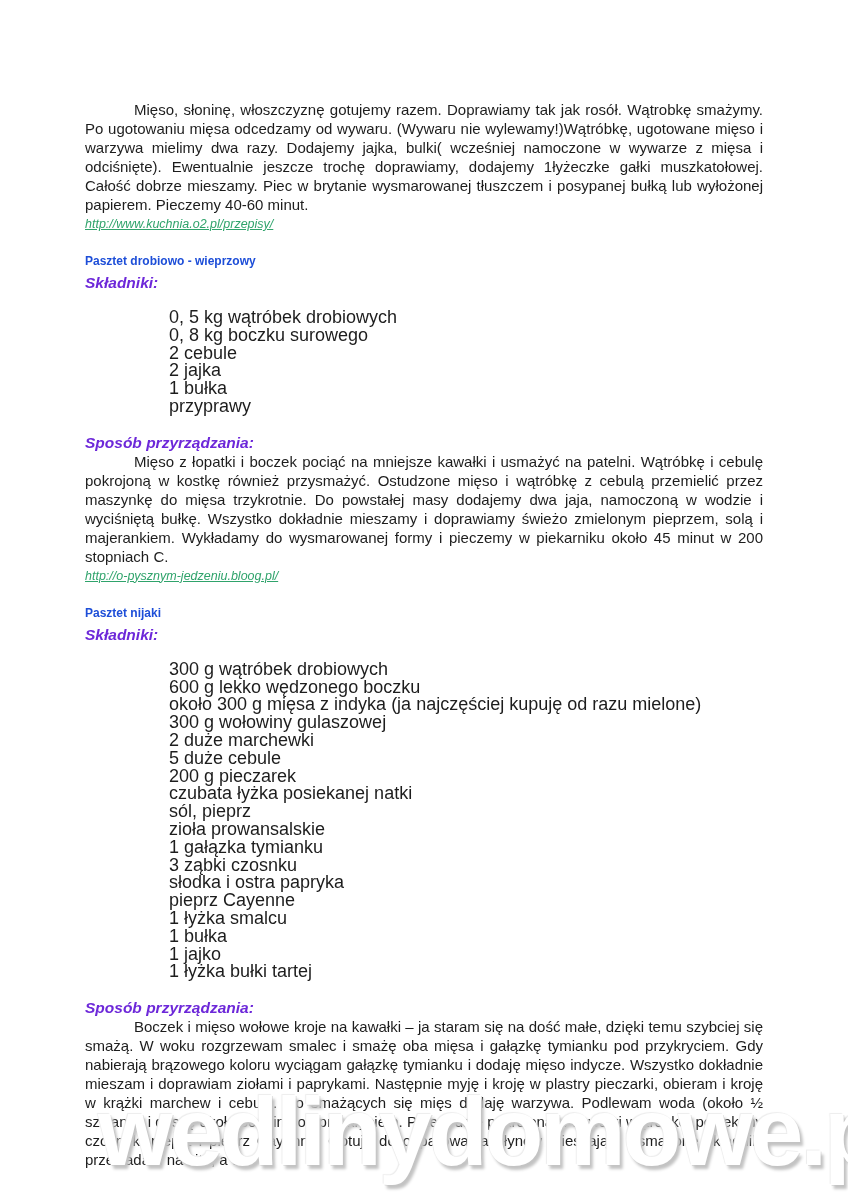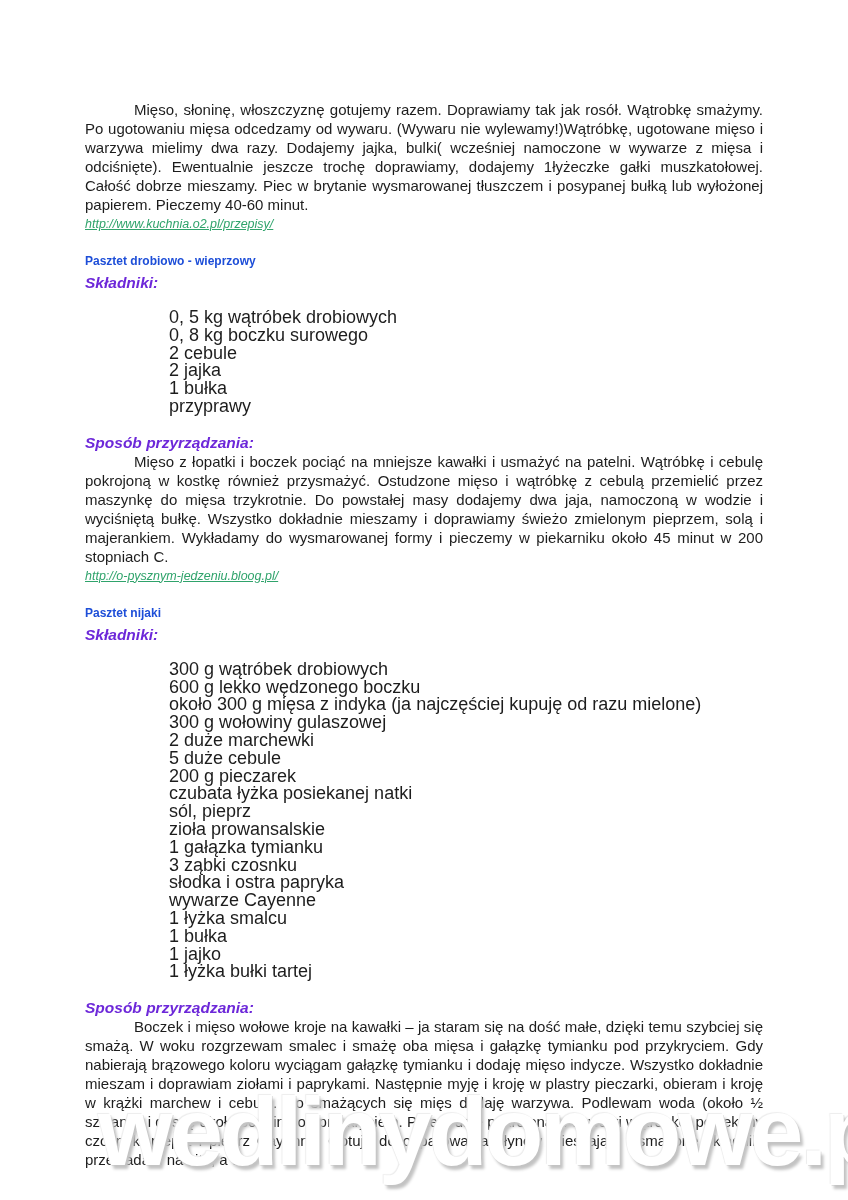--- a/index.html
+++ b/index.html
@@ -112,21 +112,21 @@
         <li>300 g wołowiny gulaszowej</li>
         <li>2 duże marchewki</li>
         <li>5 duże cebule</li>
         <li>200 g pieczarek</li>
         <li>czubata łyżka posiekanej natki</li>
         <li>sól, pieprz</li>
         <li>zioła prowansalskie</li>
         <li>1 gałązka tymianku</li>
         <li>3 ząbki czosnku</li>
         <li>słodka i ostra papryka</li>
-        <li>wywarze Cayenne</li>
+        <li>pieprz Cayenne</li>
         <li>1 łyżka smalcu</li>
         <li>1 bułka</li>
         <li>1 jajko</li>
         <li>1 łyżka bułki tartej</li>
       </ul>
     <p class="section-label">Sposób przyrządzania:</p>
     <p class="body-par">Boczek i mięso wołowe kroje na kawałki – ja staram się na dość małe, dzięki temu szybciej się smażą. W woku rozgrzewam smalec i smażę oba mięsa i gałązkę tymianku pod przykryciem. Gdy nabierają brązowego koloru wyciągam gałązkę tymianku i dodaję mięso indycze. Wszystko dokładnie mieszam i doprawiam ziołami i paprykami. Następnie myję i kroję w plastry pieczarki, obieram i kroję w krążki marchew i cebulę. Do smażących się mięs dodaję warzywa. Podlewam woda (około ½ szklanki) i duszę około 30 min pod przykryciem. Potem daję pokrojoną w kawałki wątróbkę, posiekany czosnek, pieprz i pieprz Cayenne. Gotuję do odparowania płynów mieszając. Usmażone składniki przekładam na sito, a w</p>
   </div>
 
 </div>

